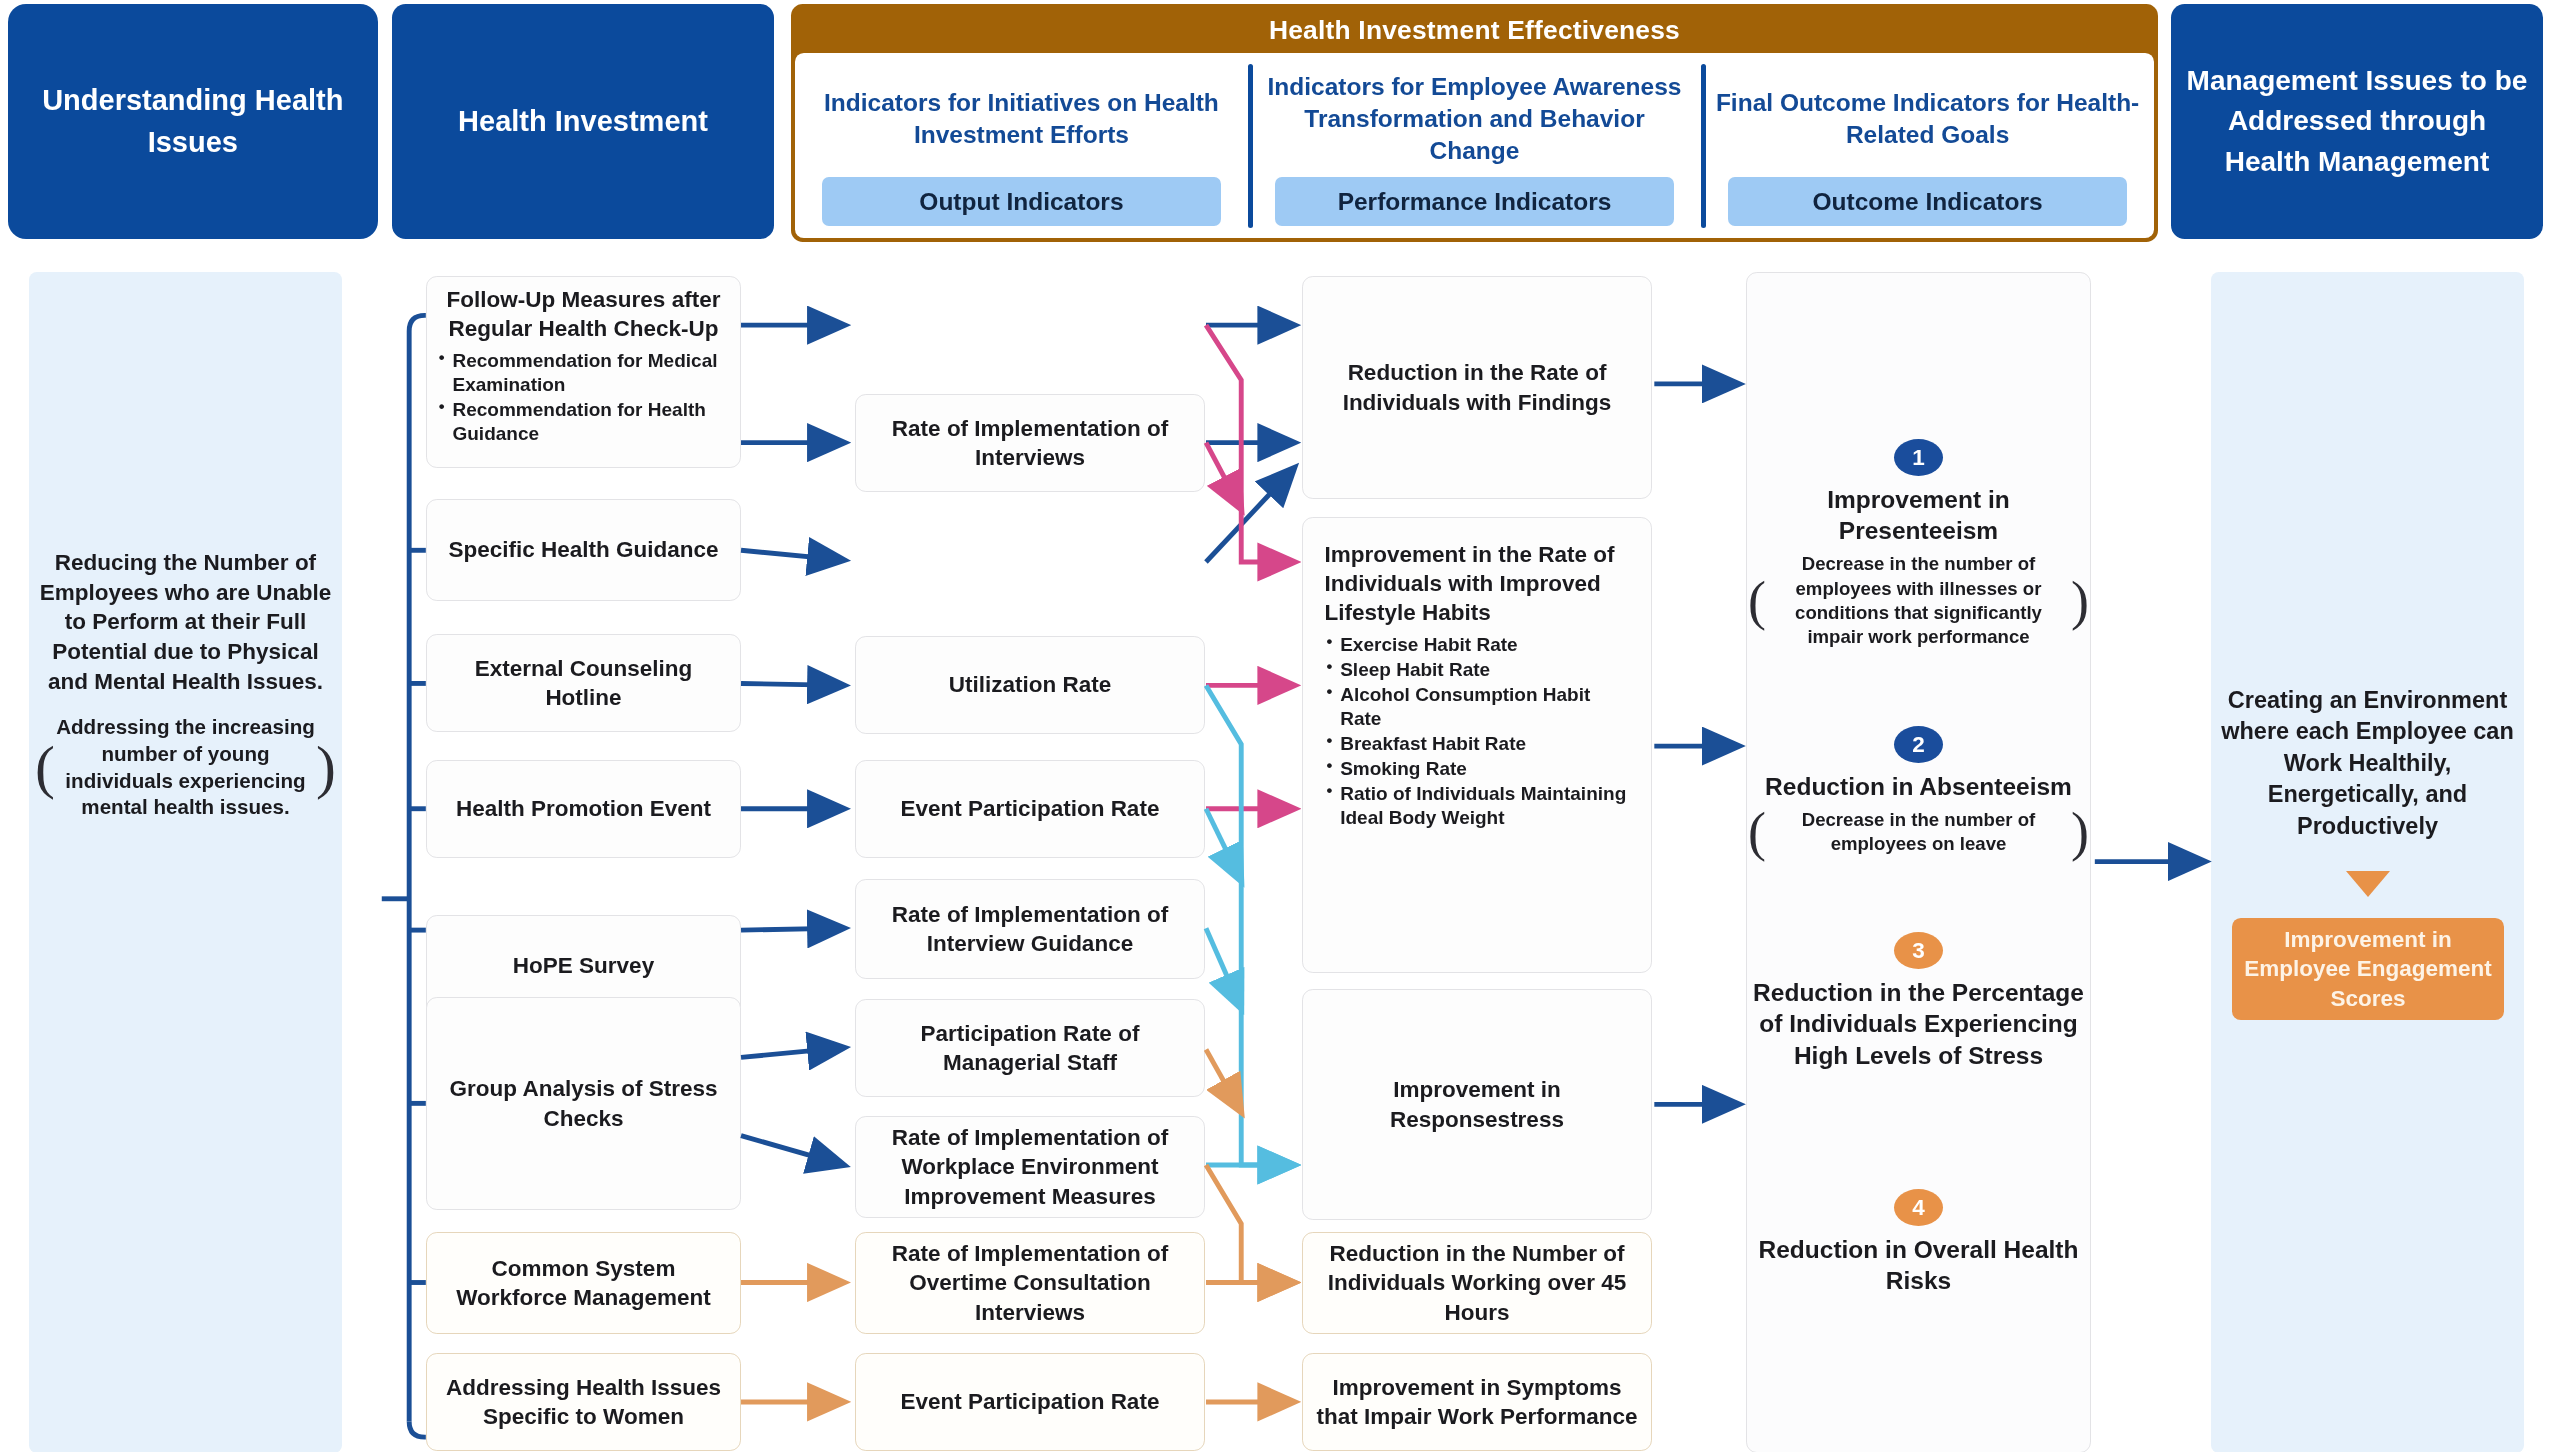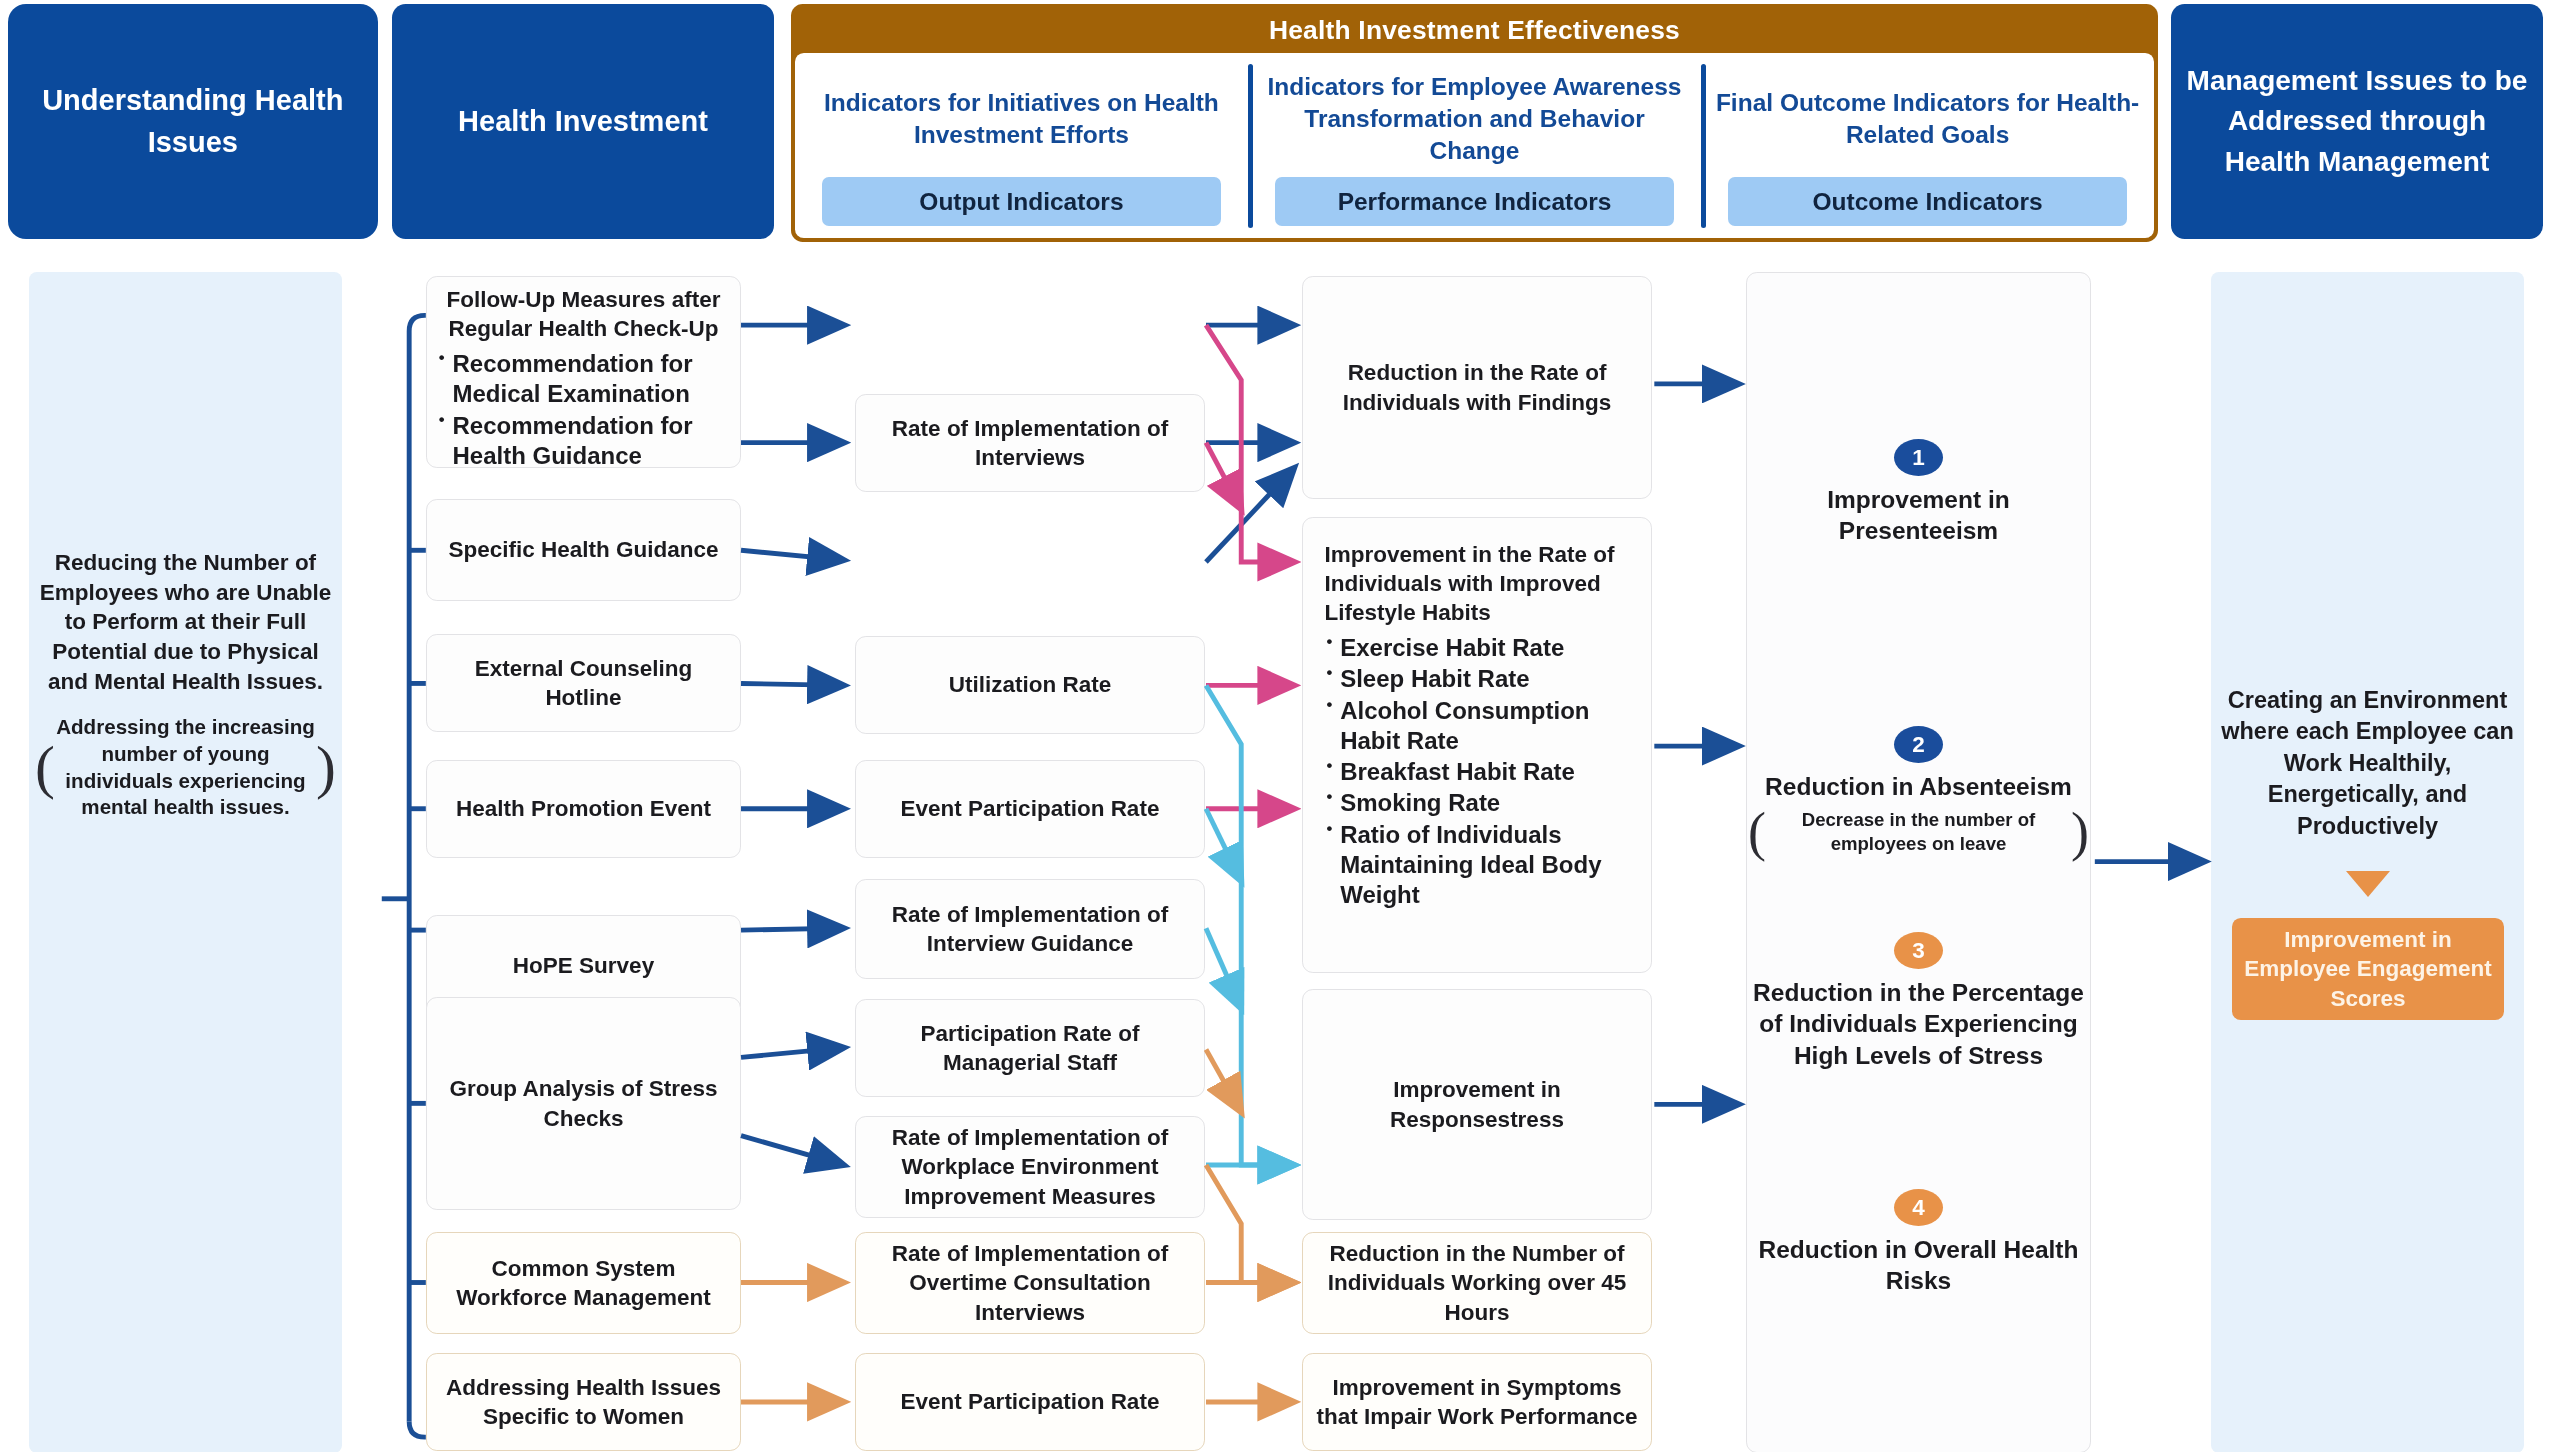--- a/index.html
+++ b/index.html
@@ -81,21 +81,21 @@
     line-height: 1.30;
     padding: 7.8px 9.8px;
   }
   .box.warm { border-color: #e6d6bb; background: #fffefb; }
   .box.tall-top { justify-content: flex-start; }
 
   .box .title { font-size: 22.5px; }
   .box ul { list-style: none; margin-top: 5.9px; width: 100%; }
   .box li {
     position: relative; text-align: left; padding-left: 15.7px;
-    font-size: 24px; line-height: 1.26; margin-bottom: 1px;
+    font-size: 19px; line-height: 1.26; margin-bottom: 1px;
   }
   .box li::before {
     content: "\2022"; position: absolute; left: 2px; top: -1px; font-size: 16.6px;
   }
 
   
   .act { width: 315px; left: 426px; }
   
   .outp { width: 350px; left: 855px; }
   
@@ -281,20 +281,21 @@
   </div>
   <div class="box perf warm" style="top:1353px; height:98px;">
     <div class="title">Improvement in Symptoms that Impair Work Performance</div>
   </div>
 
   <div id="outcome-frame"></div>
 
   <div class="outcome-item" style="top:439px;">
     <div class="badge blue">1</div>
     <div class="outcome-title">Improvement in Presenteeism</div>
+    <div class="paren-note">Decrease in the number of employees with illnesses or conditions that significantly impair work performance</div>
   </div>
 
   <div class="outcome-item" style="top:726px;">
     <div class="badge blue">2</div>
     <div class="outcome-title">Reduction in Absenteeism</div>
     <div class="paren-note">Decrease in the number of employees on leave</div>
   </div>
 
   <div class="outcome-item" style="top:932px;">
     <div class="badge orange">3</div>

